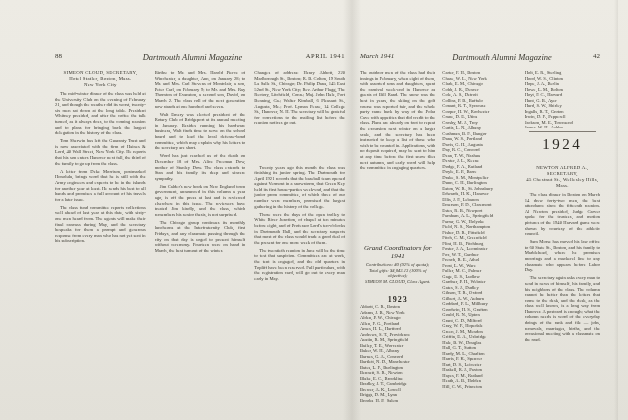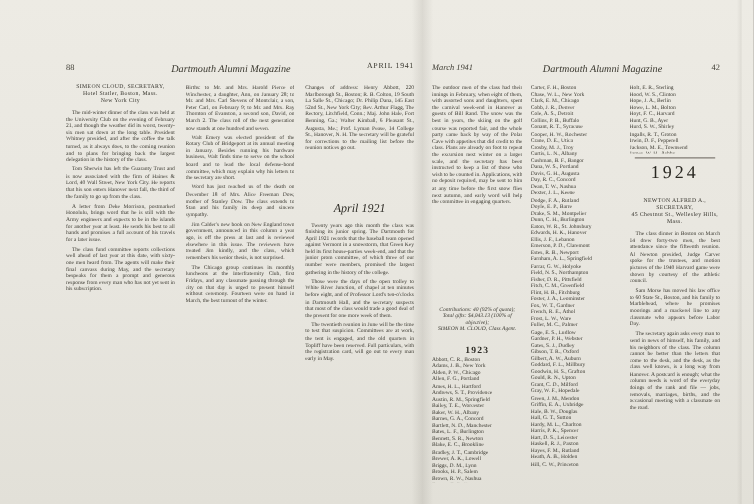--- a/index.html
+++ b/index.html
@@ -69,38 +69,38 @@
       <div class="col colflex">
         <p class="para">Births: to Mr. and Mrs. Harold Pierce of Winchester, a daughter, Ann, on January 28; to Mr. and Mrs. Carl Stevens of Montclair, a son, Peter Carl, on February 9; to Mr. and Mrs. Ray Thornton of Evanston, a second son, David, on March 2. The class roll of the next generation now stands at one hundred and seven.</p>
         <p class="para">Walt Emery was elected president of the Rotary Club of Bridgeport at its annual meeting in January. Besides running his hardware business, Walt finds time to serve on the school board and to lead the local defense-bond committee, which may explain why his letters to the secretary are short.</p>
         <p class="para">Word has just reached us of the death on December 18 of Mrs. Alice Freeman Dow, mother of Stanley Dow. The class extends to Stan and his family its deep and sincere sympathy.</p>
         <p class="para">Jim Calder's new book on New England town government, announced in this column a year ago, is off the press at last and is reviewed elsewhere in this issue. The reviewers have treated Jim kindly, and the class, which remembers his senior thesis, is not surprised.</p>
         <p class="para">The Chicago group continues its monthly luncheons at the Interfraternity Club, first Fridays, and any classmate passing through the city on that day is urged to present himself without ceremony. Fourteen were on hand in March, the best turnout of the winter.</p>
       </div>
 
       <div class="col colflex">
         <p class="para h92">Changes of address: Henry Abbott, 220 Marlborough St., Boston; R. B. Colton, 19 South La Salle St., Chicago; Dr. Philip Dana, 145 East 52nd St., New York City; Rev. Arthur Flagg, The Rectory, Litchfield, Conn.; Maj. John Hale, Fort Benning, Ga.; Walter Kimball, 6 Pleasant St., Augusta, Me.; Prof. Lyman Pease, 14 College St., Hanover, N. H. The secretary will be grateful for corrections to the mailing list before the reunion notices go out.</p>
-        <div class="date-head">April 1921</div>
         <p class="para">Twenty years ago this month the class was finishing its junior spring. The Dartmouth for April 1921 records that the baseball team opened against Vermont in a snowstorm, that Green Key held its first house-parties week-end, and that the junior prom committee, of which three of our number were members, promised the largest gathering in the history of the college.</p>
         <p class="para">Those were the days of the open trolley to White River Junction, of chapel at ten minutes before eight, and of Professor Lord's ten-o'clocks in Dartmouth Hall, and the secretary suspects that most of the class would trade a good deal of the present for one more week of them.</p>
         <p class="para">The twentieth reunion in June will be the time to test that suspicion. Committees are at work, the tent is engaged, and the old quarters in Topliff have been reserved. Full particulars, with the registration card, will go out to every man early in May.</p>
       </div>
     </div>
   </div>
 
   <div>
     <div class="header rh">
       <span class="issue-it">March 1941</span>
       <span class="mag-title">Dartmouth Alumni Magazine</span>
       <span>42</span>
     </div>
 
     <div class="cols rcols">
       <div class="col colflex">
         <p class="para h190">The outdoor men of the class had their innings in February, when eight of them, with assorted sons and daughters, spent the carnival week-end in Hanover as guests of Bill Rand. The snow was the best in years, the skiing on the golf course was reported fair, and the whole party came back by way of the Polar Cave with appetites that did credit to the class. Plans are already on foot to repeat the excursion next winter on a larger scale, and the secretary has been instructed to keep a list of those who wish to be counted in. Applications, with no deposit required, may be sent to him at any time before the first snow flies next autumn, and early word will help the committee in engaging quarters.</p>
+        <div class="fund-head">Grand Coordinators for 1941</div>
         <div class="fund-lines">Contributions: 40 (92% of quota);
 Total gifts: $4,043.13 (100% of objective);
 SIMEON M. CLOUD, Class Agent.</div>
         <div class="year-sm">1923</div>
         <div class="names fill">Abbott, C. R., Boston
 Adams, J. B., New York
 Alden, P. W., Chicago
 Allen, F. G., Portland
 Ames, H. L., Hartford
 Andrews, S. T., Providence

